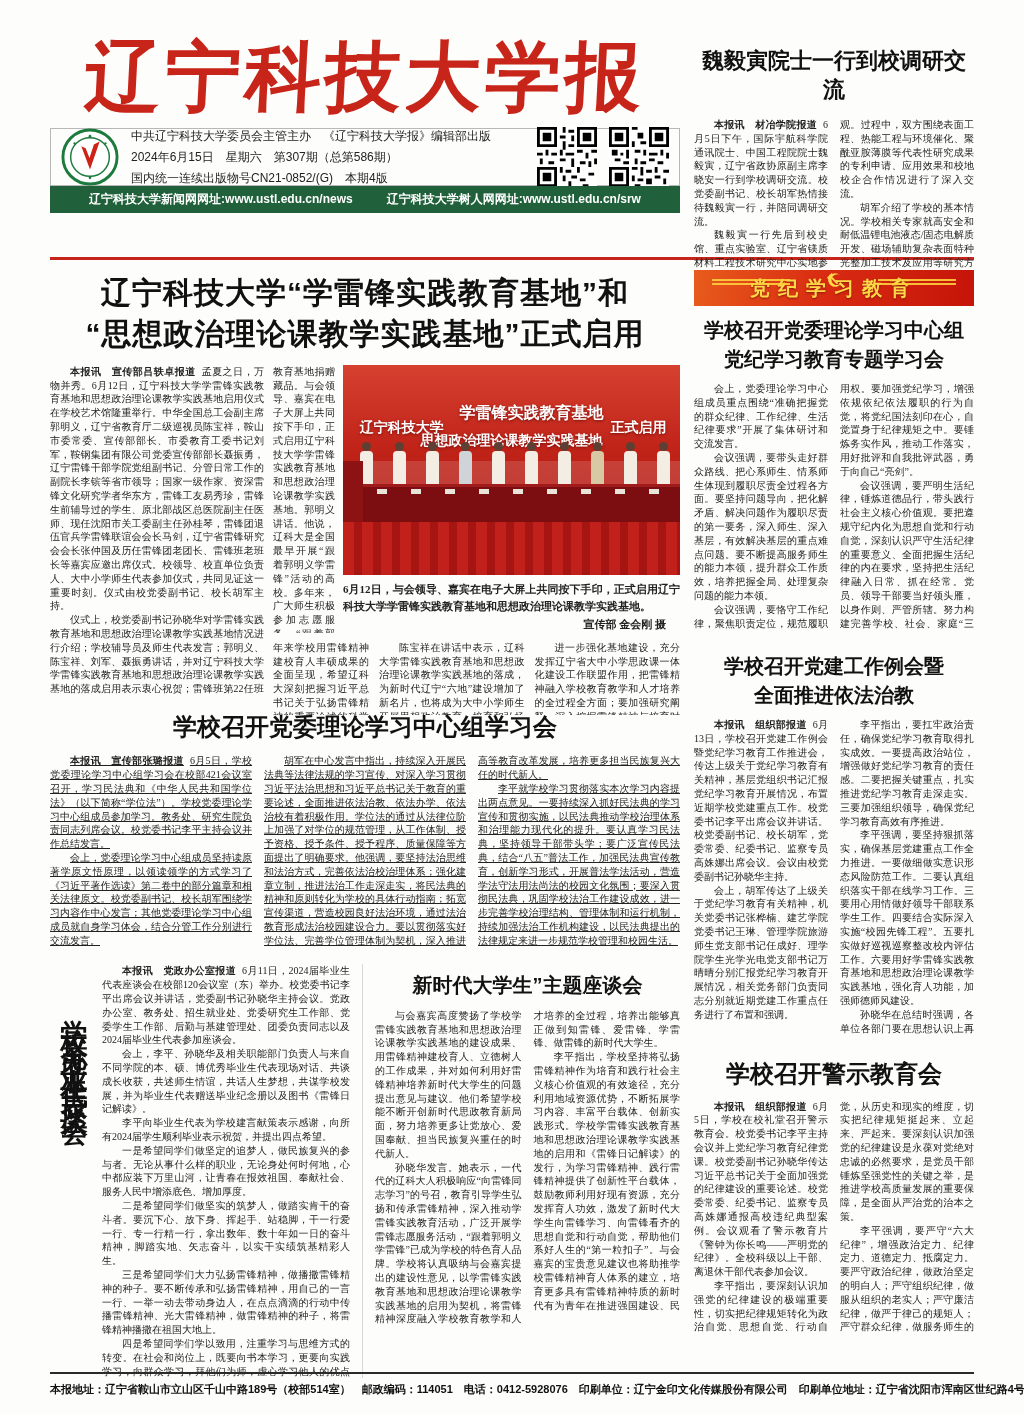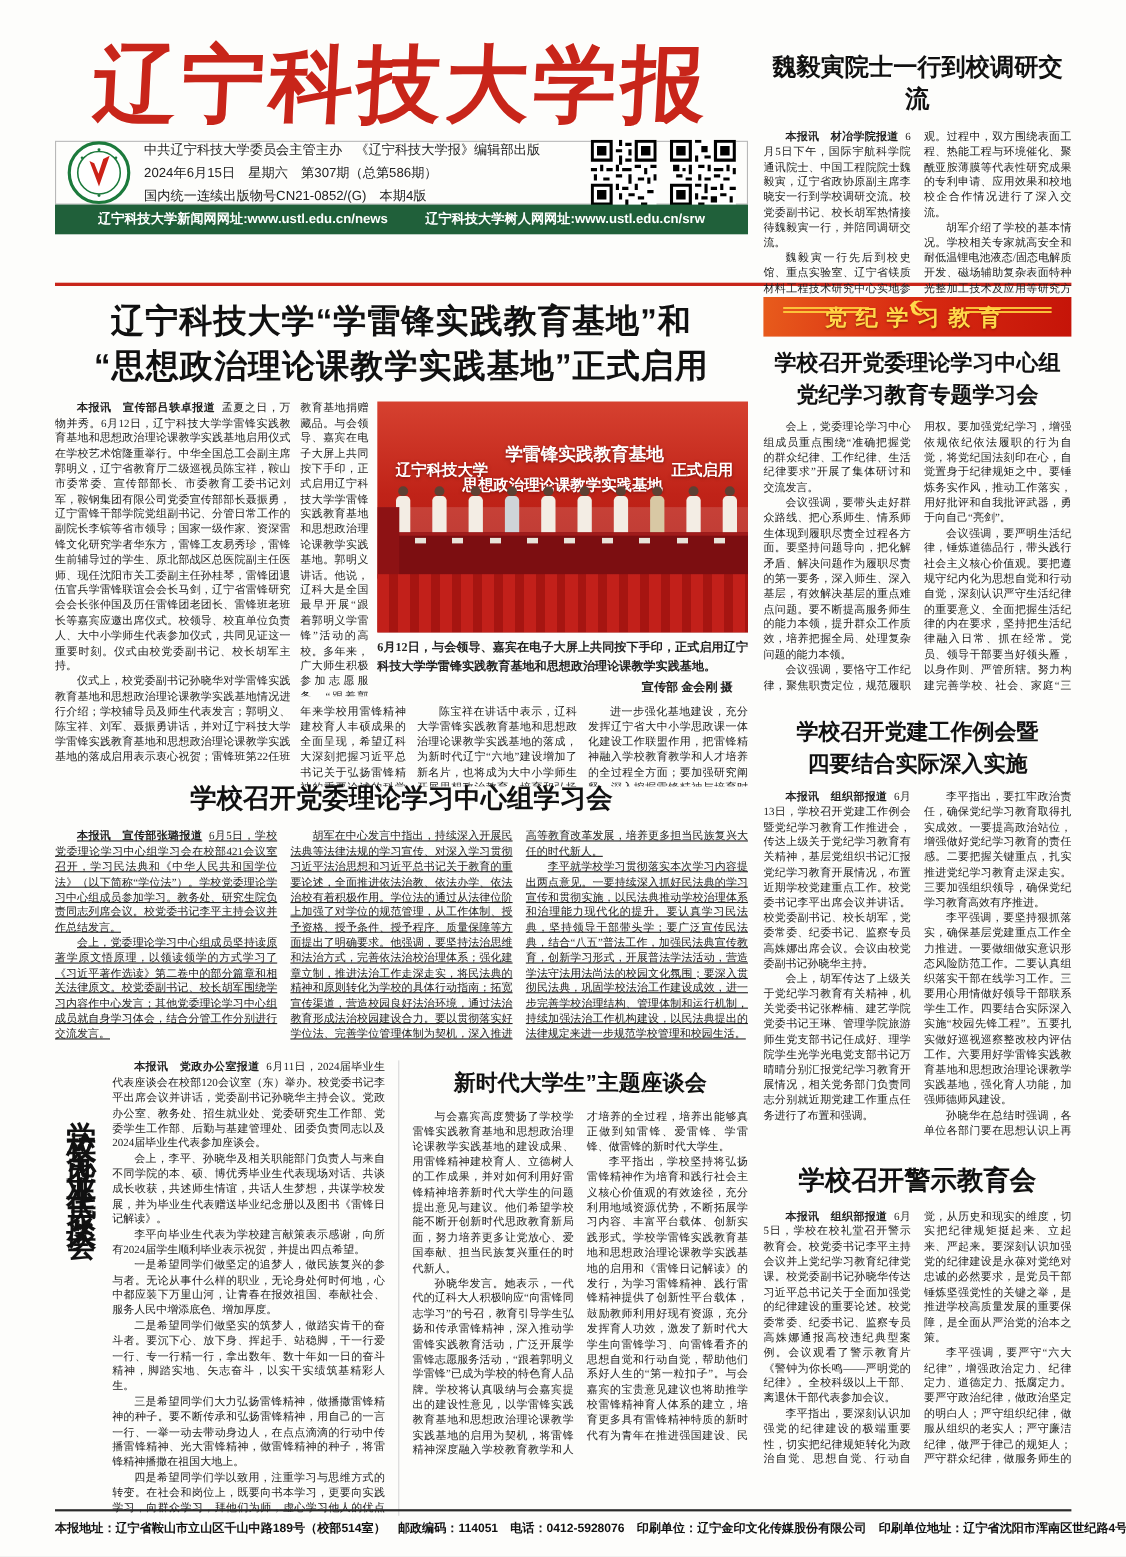--- a/index.html
+++ b/index.html
@@ -309,21 +309,21 @@
             <p class="p">会议强调，要恪守工作纪律，聚焦职责定位，规范履职用权。要加强党纪学习，增强依规依纪依法履职的行为自觉，将党纪国法刻印在心，自觉置身于纪律规矩之中。要锤炼务实作风，推动工作落实，用好批评和自我批评武器，勇于向自己“亮剑”。</p>
             <p class="p">会议强调，要严明生活纪律，锤炼道德品行，带头践行社会主义核心价值观。要把遵规守纪内化为思想自觉和行动自觉，深刻认识严守生活纪律的重要意义、全面把握生活纪律的内在要求，坚持把生活纪律融入日常、抓在经常。党员、领导干部要当好领头雁，以身作则、严管所辖。努力构建完善学校、社会、家庭“三位一体”监督管理体系，做到真管真严、敢管敢严、长管长严，积极倡导养成健康有益、积极向上的生活方式。</p>
           </div>
       </div>
 
       <div class="sb-gap"></div>
 
       <div>
         <div class="atitle sb-title2">
           <div>学校召开党建工作例会暨</div>
-          <div>四要结合实际深入实施</div>
+          <div>全面推进依法治教</div>
         </div>
         <div class="body cols2 sbB-body">
           <p class="p"><b class="lead">本报讯　组织部报道</b><span>6月13日，学校召开党建工作例会暨党纪学习教育工作推进会，传达上级关于党纪学习教育有关精神，基层党组织书记汇报党纪学习教育开展情况，布置近期学校党建重点工作。校党委书记李平出席会议并讲话。校党委副书记、校长胡军，党委常委、纪委书记、监察专员高姝娜出席会议。会议由校党委副书记孙晓华主持。</span></p>
         <p class="p">会上，胡军传达了上级关于党纪学习教育有关精神，机关党委书记张桦楠、建艺学院党委书记王琳、管理学院旅游师生党支部书记任成好、理学院学生光学光电党支部书记万晴晴分别汇报党纪学习教育开展情况，相关党务部门负责同志分别就近期党建工作重点任务进行了布置和强调。</p>
             <p class="p">李平指出，要扛牢政治责任，确保党纪学习教育取得扎实成效。一要提高政治站位，增强做好党纪学习教育的责任感。二要把握关键重点，扎实推进党纪学习教育走深走实。三要加强组织领导，确保党纪学习教育高效有序推进。</p>
             <p class="p">李平强调，要坚持狠抓落实，确保基层党建重点工作全力推进。一要做细做实意识形态风险防范工作。二要认真组织落实干部在线学习工作。三要用心用情做好领导干部联系学生工作。四要结合实际深入实施“校园先锋工程”。五要扎实做好巡视巡察整改校内评估工作。六要用好学雷锋实践教育基地和思想政治理论课教学实践基地，强化育人功能，加强师德师风建设。</p>
             <p class="p">孙晓华在总结时强调，各单位各部门要在思想认识上再提高，在目标要求上再聚焦，深刻领会本次会议传达的上级关于党纪学习教育有关精神，严格按照李平书记的讲话要求，压实责任、细化措施，全面落实本次会议布置的各项工作任务，把党纪学习教育激发的动力转化为推动学校事业高质量发展的实际行动，着力营造风清气正、干事创业的良好校园政治生态。</p>
           </div>
       </div>
 

